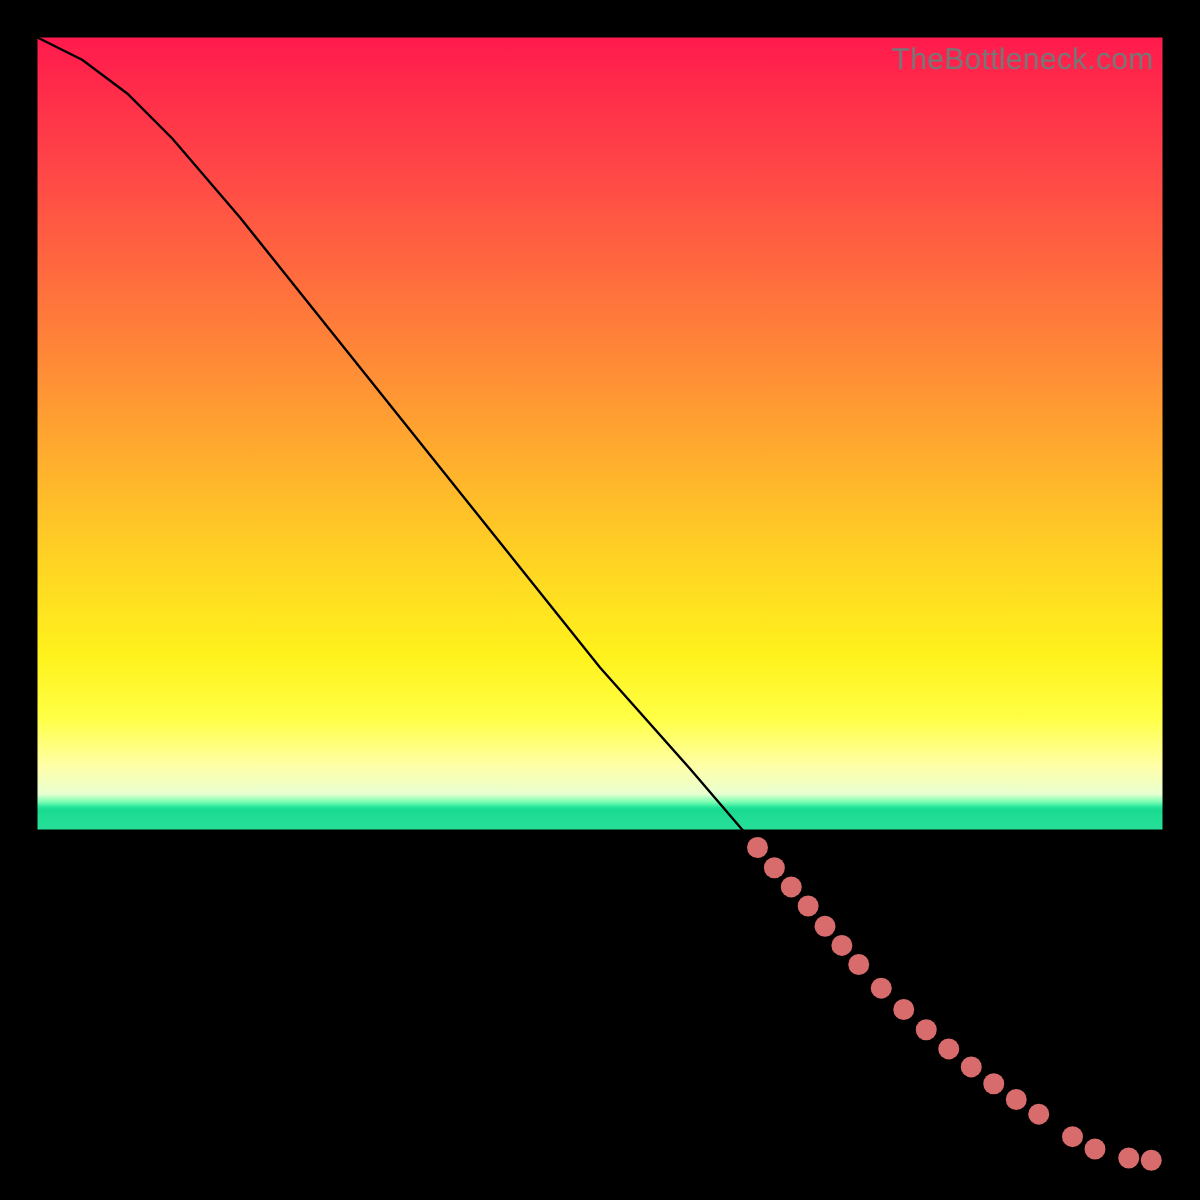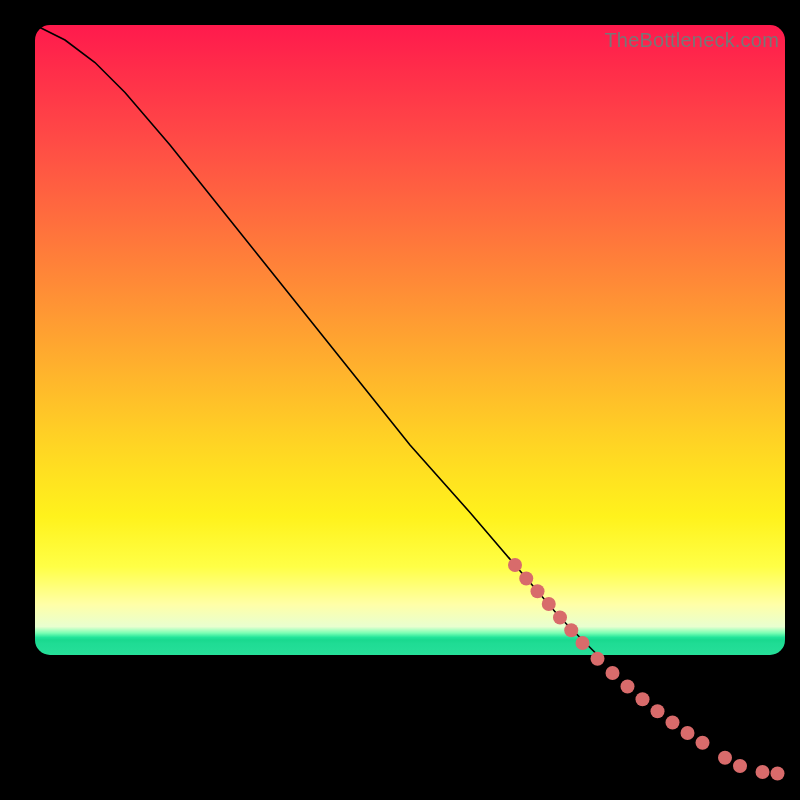--- a/index.html
+++ b/index.html
@@ -12,45 +12,44 @@
     font-family: Arial, Helvetica, sans-serif;
   }
   .stage {
     position: relative;
     width: 800px;
     height: 800px;
     background: #000;
   }
   .plot {
     position: absolute;
-    left: 35px;
+    left: 25px;
     top: 25px;
     width: 750px;
-    height: 630px;
+    height: 528px;
     
     background: linear-gradient(
       to bottom,
       #ff1a4d 0%,
       #ff2a4a 6%,
       #ff4a46 18%,
       #ff6b3e 30%,
       #ff8d36 42%,
       #ffb02d 54%,
       #ffd324 66%,
       #fff21c 78%,
       #ffff46 86%,
       #ffffa8 92%,
       #e8ffd0 95.5%,
       #7cffb4 96.5%,
       #22e59a 97.2%,
       #19d98f 97.6%,
       #1fdc94 98.2%,
       #26df99 100%
     );
-    border-radius: 15px;
   }
   .attribution {
     position: absolute;
     top: 4px;
     right: 6px;
     color: #777;
     font-size: 20px;
     font-weight: 500;
     letter-spacing: 0.2px;
     user-select: none;

